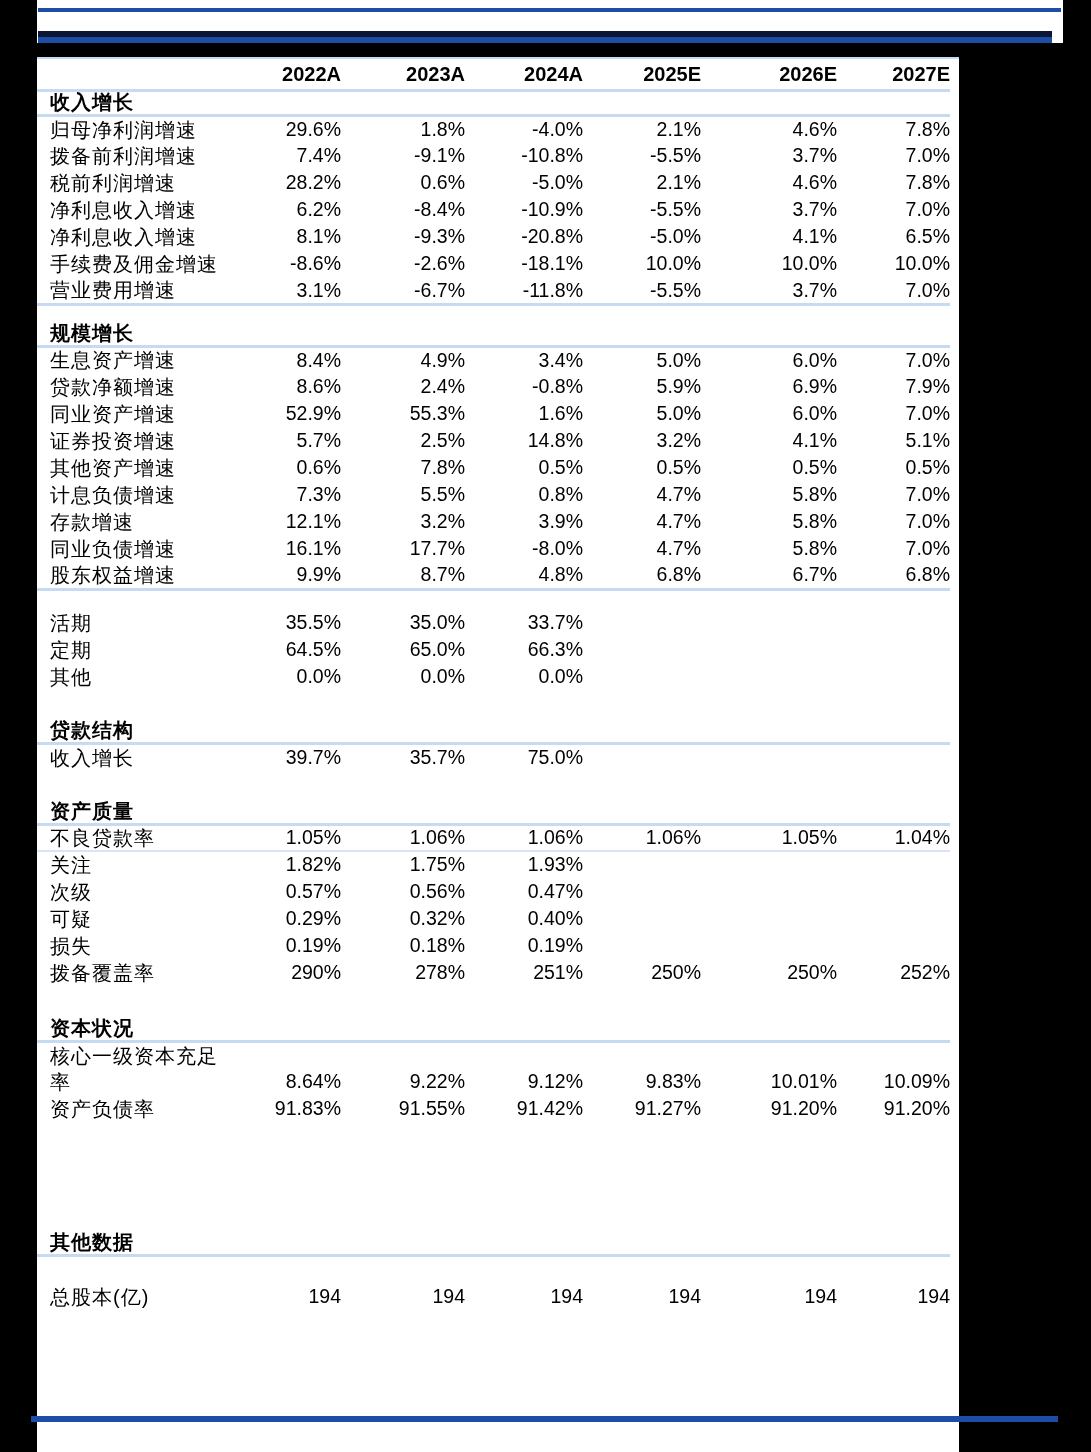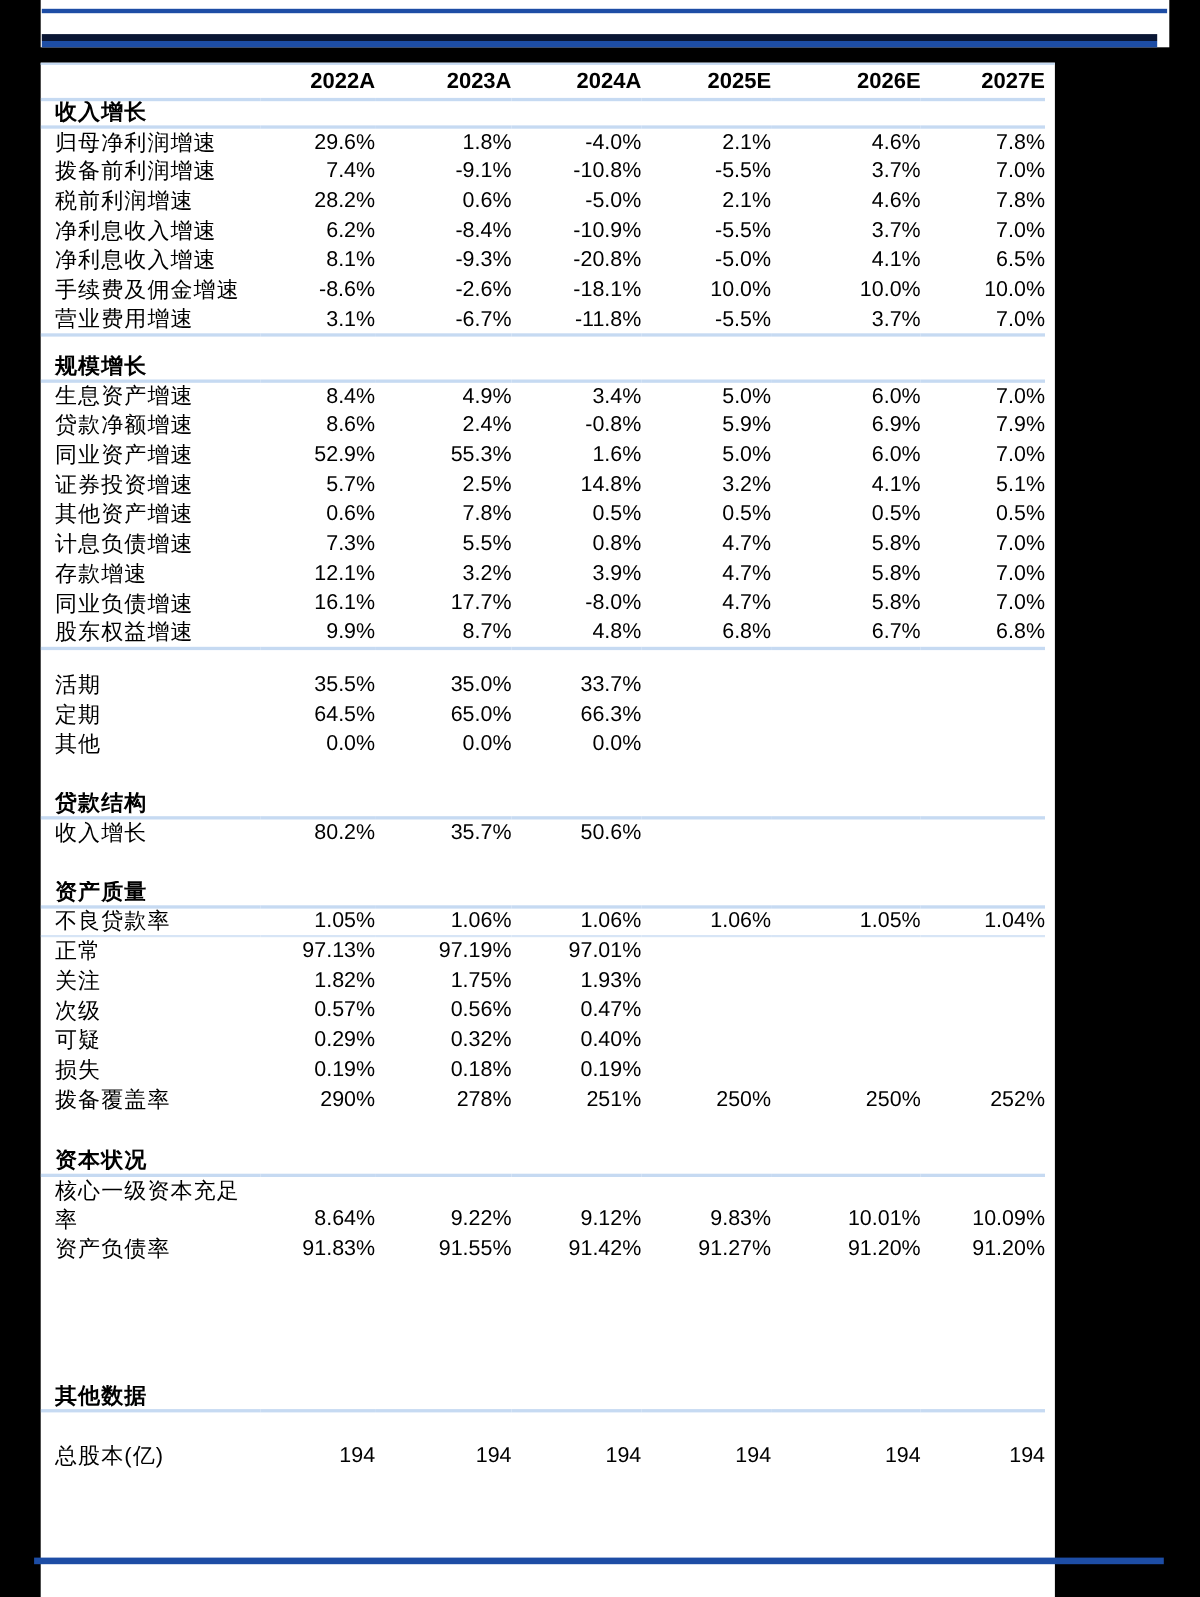--- a/index.html
+++ b/index.html
@@ -258,52 +258,43 @@
           <td class="val"></td>
         </tr>
         <tr class="spacer-row" style="height: 30px;">
           <td colspan="7"></td>
         </tr>
         <tr class="section-row">
           <td colspan="7">贷款结构</td>
         </tr>
         <tr class="data-row">
           <td class="label">收入增长</td>
-          <td class="val">80.2%</td>
+          <td class="val">39.7%</td>
           <td class="val">35.7%</td>
-          <td class="val">50.6%</td>
+          <td class="val">75.0%</td>
           <td class="val"></td>
           <td class="val"></td>
           <td class="val"></td>
         </tr>
         <tr class="spacer-row" style="height: 30px;">
           <td colspan="7"></td>
         </tr>
         <tr class="section-row">
           <td colspan="7">资产质量</td>
         </tr>
         <tr class="data-row rowline">
           <td class="label">不良贷款率</td>
           <td class="val">1.05%</td>
           <td class="val">1.06%</td>
           <td class="val">1.06%</td>
           <td class="val">1.06%</td>
           <td class="val">1.05%</td>
           <td class="val">1.04%</td>
         </tr>
         <tr class="data-row">
-          <td class="label">正常</td>
-          <td class="val">97.13%</td>
-          <td class="val">97.19%</td>
-          <td class="val">97.01%</td>
-          <td class="val"></td>
-          <td class="val"></td>
-          <td class="val"></td>
-        </tr>
-        <tr class="data-row">
           <td class="label">关注</td>
           <td class="val">1.82%</td>
           <td class="val">1.75%</td>
           <td class="val">1.93%</td>
           <td class="val"></td>
           <td class="val"></td>
           <td class="val"></td>
         </tr>
         <tr class="data-row">
           <td class="label">次级</td>

